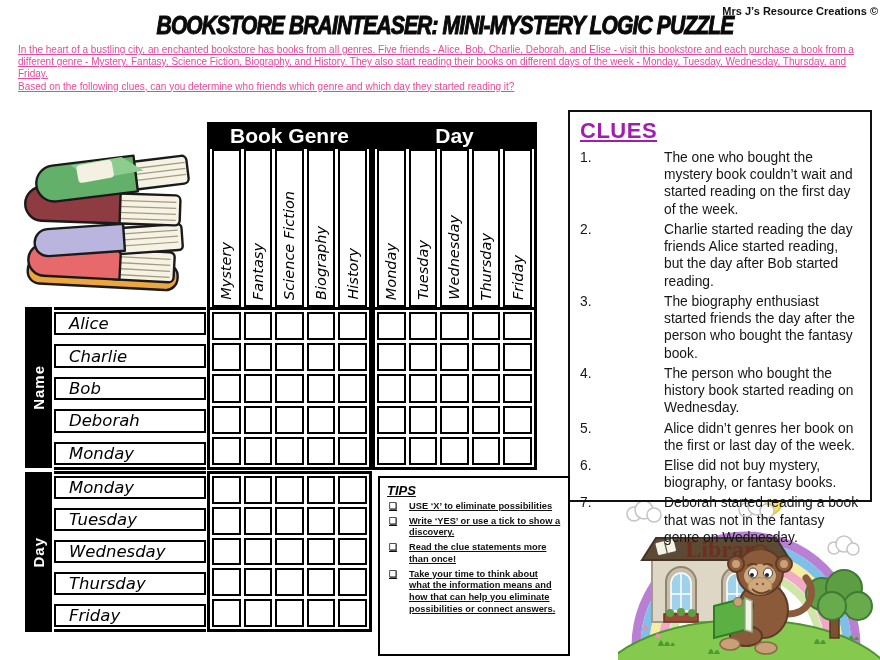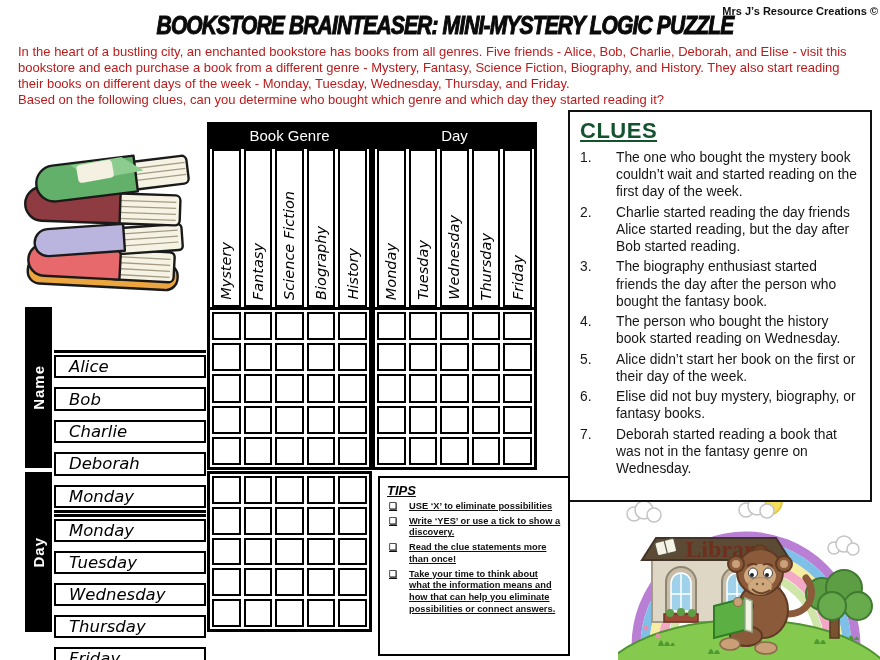--- a/index.html
+++ b/index.html
@@ -6,65 +6,65 @@
   .page{position:relative;width:880px;height:660px;background:#fff;overflow:hidden;
         font-family:"Liberation Sans",sans-serif;color:#111;padding-left:10px;}
 
   .attribution{position:absolute;top:5px;right:12px;font-size:11px;font-weight:bold;color:#111;}
 
   .title{position:absolute;top:11px;left:0;width:100%;margin:0;text-align:center;
          font-family:"Liberation Sans",sans-serif;font-style:italic;font-weight:bold;
          font-size:25px;letter-spacing:-1px;color:#0a0a0a;-webkit-text-stroke:1px #0a0a0a;
          transform:scaleX(.84);}
 
-  .intro{position:absolute;left:18px;top:44px;width:845px;font-size:13px;line-height:1.22;color:#b91c1c;}
+  .intro{position:absolute;left:18px;top:44px;width:845px;font-size:10px;line-height:1.22;color:#ec4899;text-decoration:underline;}
   .intro p{margin:0;}
 
   
   .headerbar{position:absolute;left:207px;top:122px;width:330px;height:27px;background:#000;display:flex;}
   .headerbar .glabel{width:165px;display:flex;align-items:center;justify-content:center;
-        color:#fff;font-weight:normal;font-size:15px;}
+        color:#fff;font-weight:bold;font-size:21px;}
 
   .colheads{position:absolute;top:149px;height:158px;width:165px;box-sizing:border-box;
         border-left:3px solid #000;border-right:3px solid #000;padding:0 2px;
         display:grid;grid-template-columns:repeat(5,1fr);gap:3px;}
   .hbox{border:2px solid #000;background:#fff;display:flex;align-items:flex-end;justify-content:center;overflow:hidden;}
   .vlabel{writing-mode:vertical-rl;transform:rotate(180deg);white-space:nowrap;
         font-family:"DejaVu Sans",sans-serif;font-style:italic;font-size:14.5px;padding:5px 0;color:#000;}
 
   .groupbar{position:absolute;left:25px;width:27px;background:#000;display:flex;align-items:center;justify-content:center;}
   .groupbar span{writing-mode:vertical-rl;transform:rotate(180deg);color:#fff;font-weight:bold;
         font-size:15px;letter-spacing:1px;}
 
   .rowlabels{position:absolute;left:54px;width:152px;box-sizing:border-box;
         border-top:3px solid #000;border-bottom:3px solid #000;padding:2px 0;
-        display:grid;grid-template-rows:repeat(5,1fr);gap:9px;margin-top:43px;}
+        display:grid;grid-template-rows:repeat(5,1fr);gap:9px;}
   .rbox{border:2px solid #000;background:#fff;display:flex;align-items:center;padding-left:13px;
         font-family:"DejaVu Sans",sans-serif;font-style:italic;font-size:16.5px;color:#000;}
 
   .quad{position:absolute;width:165px;box-sizing:border-box;border:3px solid #000;padding:2px;
         display:grid;grid-template-columns:repeat(5,1fr);grid-template-rows:repeat(5,1fr);gap:3px;background:#fff;}
   .cell{border:2px solid #000;background:#fff;}
 
   #colheads-0{left:207px;} #colheads-1{left:372px;}
   #quad-0-0{left:207px;top:307px;height:163px;}
   #quad-0-1{left:372px;top:307px;height:163px;}
   #quad-1-0{left:207px;top:471px;height:161px;}
   #rowlabels-0{top:307px;height:163px;}
   #rowlabels-1{top:471px;height:161px;}
   #namebar{top:307px;height:161px;}
   #daybar{top:472px;height:160px;}
 
   
   .clues{position:absolute;left:568px;top:110px;width:304px;height:392px;box-sizing:border-box;
         border:2.5px solid #111;background:#fff;padding:6px 10px;z-index:2;}
-  .clues-title{font-size:22px;font-weight:bold;text-decoration:underline;letter-spacing:.5px;margin:0 0 5px 0;color:#14532d;}
+  .clues-title{font-size:22px;font-weight:bold;text-decoration:underline;letter-spacing:.5px;margin:0 0 5px 0;color:#a21caf;}
   .clue{display:flex;margin-bottom:3px;font-size:13.8px;line-height:1.25;color:#161616;}
   .clue .num{width:36px;flex:0 0 36px;}
-  .clue .txt{flex:1;}
+  .clue .txt{flex:1;margin-left:48px;}
 
   
   .tips{position:absolute;left:378px;top:476px;width:192px;height:180px;box-sizing:border-box;
         border:2px solid #000;background:#fff;padding:5px 7px;z-index:2;text-decoration:underline;}
   .tips-title{font-style:italic;font-weight:bold;font-size:13px;margin-bottom:3px;color:#000;}
   .tip{display:flex;margin-bottom:3px;font-size:9.3px;font-weight:600;line-height:1.26;color:#111;}
   .tip .bullet{width:20px;flex:0 0 20px;font-size:9px;padding-left:2px;}
   .tip .txt{flex:1;}
 
   .books-svg{position:absolute;left:12px;top:133px;z-index:1;}
@@ -73,21 +73,21 @@
 </head>
 <body>
 
 <div class="page">
 
   <div class="attribution">Mrs J’s Resource Creations ©</div>
   <h1 class="title">BOOKSTORE BRAINTEASER: MINI-MYSTERY LOGIC PUZZLE</h1>
 
   <div class="intro">
     <p>In the heart of a bustling city, an enchanted bookstore has books from all genres. Five friends - Alice, Bob, Charlie, Deborah, and Elise - visit this bookstore and each purchase a book from a different genre - Mystery, Fantasy, Science Fiction, Biography, and History. They also start reading their books on different days of the week - Monday, Tuesday, Wednesday, Thursday, and Friday.</p>
-    <p>Based on the following clues, can you determine who bought which genre and which day they started reading it?</p>
+    <p>Based on the following clues, can you determine who friends which genre and which day they started reading it?</p>
   </div>
 
   <svg class="books-svg" width="190" height="168" viewBox="0 0 190 168">
     <g stroke="#1a1a1a" stroke-width="2.4" stroke-linejoin="round">
 
       <g transform="rotate(3 95 135)">
         <rect x="16" y="128" width="150" height="26" rx="12" fill="#eda53f"></rect>
         <rect x="98" y="116" width="64" height="30" rx="5" fill="#f7f3e4"></rect>
         <path d="M100,123 h58 M100,129 h58 M100,135 h58 M100,141 h58" stroke="#a39b84" stroke-width="1.3" fill="none"></path>
         <path d="M32,114 h76 v32 h-76 a16,16 0 0 1 0,-32 z" fill="#e8696b"></path>
@@ -153,22 +153,22 @@
       <div class="hbox">
         <span class="vlabel">Friday</span>
       </div>
     </div>
 
   <div class="groupbar" id="namebar">
     <span>Name</span>
   </div>
   <div class="rowlabels" id="rowlabels-0">
       <div class="rbox">Alice</div>
+      <div class="rbox">Charlie</div>
       <div class="rbox">Bob</div>
-      <div class="rbox">Charlie</div>
       <div class="rbox">Deborah</div>
       <div class="rbox">Monday</div>
     </div>
 
   <div class="groupbar" id="daybar">
     <span>Day</span>
   </div>
   <div class="rowlabels" id="rowlabels-1">
       <div class="rbox">Monday</div>
       <div class="rbox">Tuesday</div>
@@ -273,21 +273,21 @@
         <div class="clue">
           <span class="num">3.</span>
           <span class="txt">The biography enthusiast started friends the day after the person who bought the fantasy book.</span>
         </div>
         <div class="clue">
           <span class="num">4.</span>
           <span class="txt">The person who bought the history book started reading on Wednesday.</span>
         </div>
         <div class="clue">
           <span class="num">5.</span>
-          <span class="txt">Alice didn’t start her book on the first or their day of the week.</span>
+          <span class="txt">Alice didn’t genres her book on the first or last day of the week.</span>
         </div>
         <div class="clue">
           <span class="num">6.</span>
           <span class="txt">Elise did not buy mystery, biography, or fantasy books.</span>
         </div>
         <div class="clue">
           <span class="num">7.</span>
           <span class="txt">Deborah started reading a book that was not in the fantasy genre on Wednesday.</span>
         </div>
       </div>

